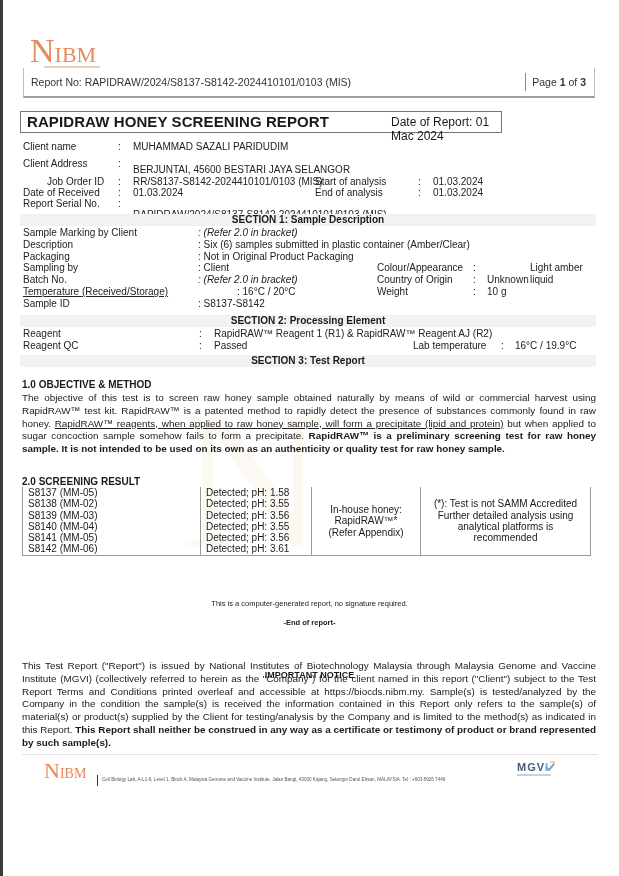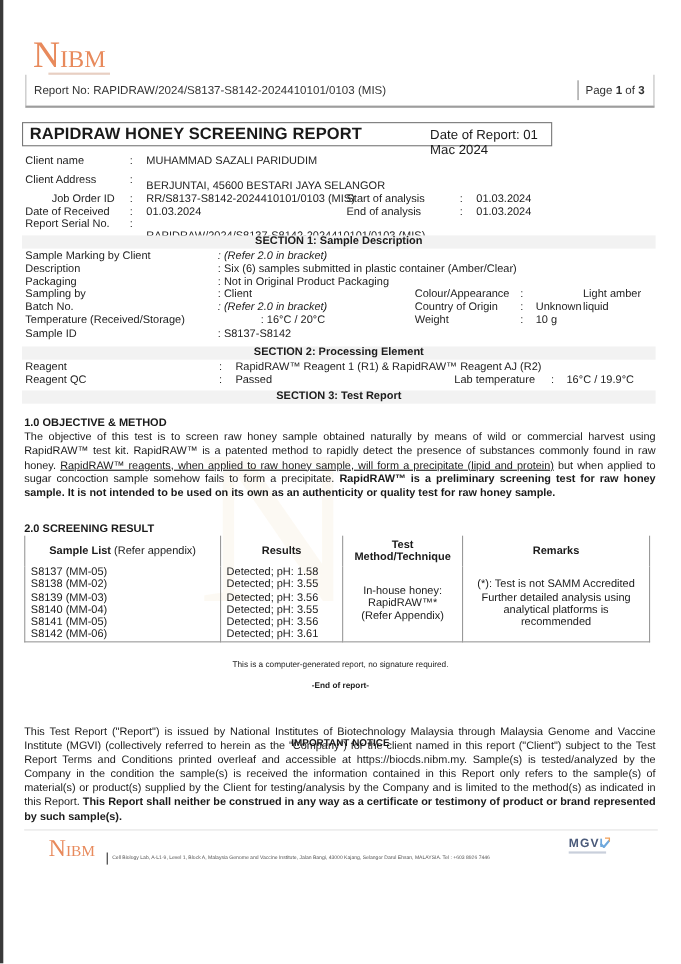--- a/index.html
+++ b/index.html
@@ -140,21 +140,21 @@
   <span class="lbl" style="left:354px; top:35.4px;text-align:right;">Colour/Appearance</span>
   <span class="sep" style="left:450px; top:35.4px;">:</span>
   <span class="lbl" style="left:464px; top:35.4px;margin-left:43px;">Light amber liquid</span>
 
   <span class="lbl" style="left:0; top:47.2px;">Batch No.</span>
   <span class="lbl" style="left:175px; top:47.2px; font-style:italic;">: <span>(Refer 2.0 in bracket)</span></span>
   <span class="lbl" style="left:354px; top:47.2px;">Country of Origin</span>
   <span class="sep" style="left:450px; top:47.2px;">:</span>
   <span class="lbl" style="left:464px; top:47.2px;">Unknown</span>
 
-  <span class="lbl" style="left:0; top:59px;">Temperature (Received/Storage)</span>
+  <span class="lbl" style="left:0; top:59px;text-decoration:underline;">Temperature (Received/Storage)</span>
   <span class="lbl" style="left:175px; top:59px;margin-left:39px;">: <span>16°C / 20°C</span></span>
   <span class="lbl" style="left:354px; top:59px;">Weight</span>
   <span class="sep" style="left:450px; top:59px;">:</span>
   <span class="lbl" style="left:464px; top:59px;">10 g</span>
 
   <span class="lbl" style="left:0; top:70.8px;">Sample ID</span>
   <span class="lbl" style="left:175px; top:70.8px;">: <span>S8137-S8142</span></span>
 </div>
 
 <div class="section-band" style="top:315px;">SECTION 2: Processing Element</div>
@@ -172,29 +172,20 @@
 
 <div class="section-band" style="top:355px;">SECTION 3: Test Report</div>
 
 <div class="h2" style="top:379px;">1.0  OBJECTIVE &amp; METHOD</div>
 <div class="para" style="top:392px;"><span>The objective of this test is to screen raw honey sample obtained naturally by means of wild or commercial harvest using RapidRAW™ test kit. RapidRAW™ is a patented method to rapidly detect the presence of substances commonly found in raw honey. </span><u>RapidRAW™ reagents, when applied to raw honey sample, will form a precipitate (lipid and protein)</u><span> but when applied to sugar concoction sample somehow fails to form a precipitate. </span><b>RapidRAW™ is a preliminary screening test for raw honey sample. It is not intended to be used on its own as an authenticity or quality test for raw honey sample.</b></div>
 
 <div class="h2" style="top:476px;">2.0 SCREENING RESULT</div>
 
 <table class="res">
   <tbody>
-      <tr>
-    <th class="c1" style="text-align:center; padding-left:0 !important;"><span>Sample List</span><span style="font-weight:normal;"> (Refer appendix)</span></th>
-    <th class="c2" style="padding-left:0 !important;">Results</th>
-    <th class="c3" rowspan="1">
-          <div>Test</div>
-          <div>Method/Technique</div>
-        </th>
-    <th class="c4">Remarks</th>
-  </tr>
   <tr class="last">
     <td class="c1">
       <div class="rowline">S8137 (MM-05)</div>
       <div class="rowline">S8138 (MM-02)</div>
       <div class="rowline">S8139 (MM-03)</div>
       <div class="rowline">S8140 (MM-04)</div>
       <div class="rowline">S8141 (MM-05)</div>
       <div class="rowline">S8142 (MM-06)</div>
     </td>
     <td class="c2">

